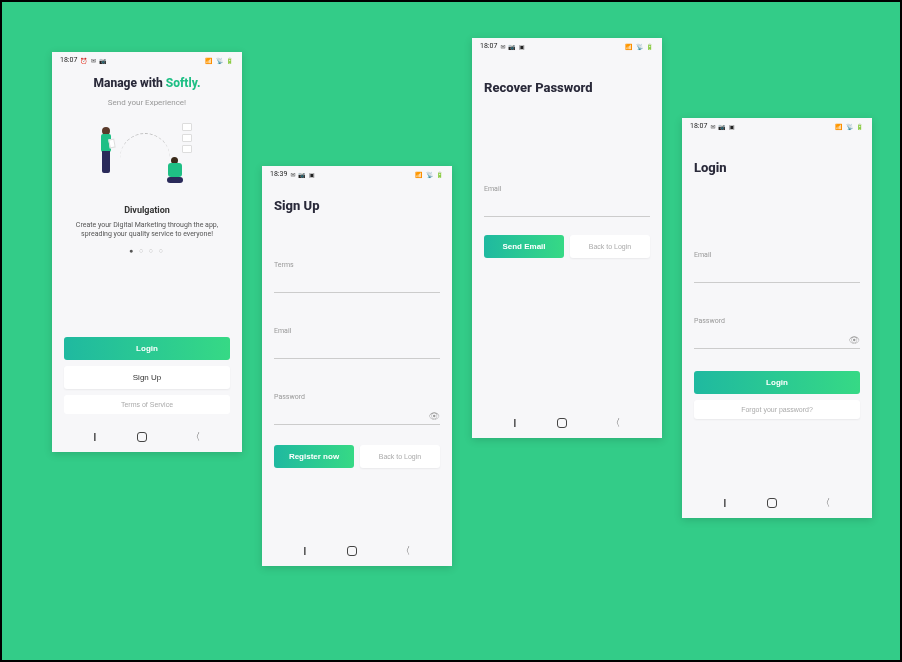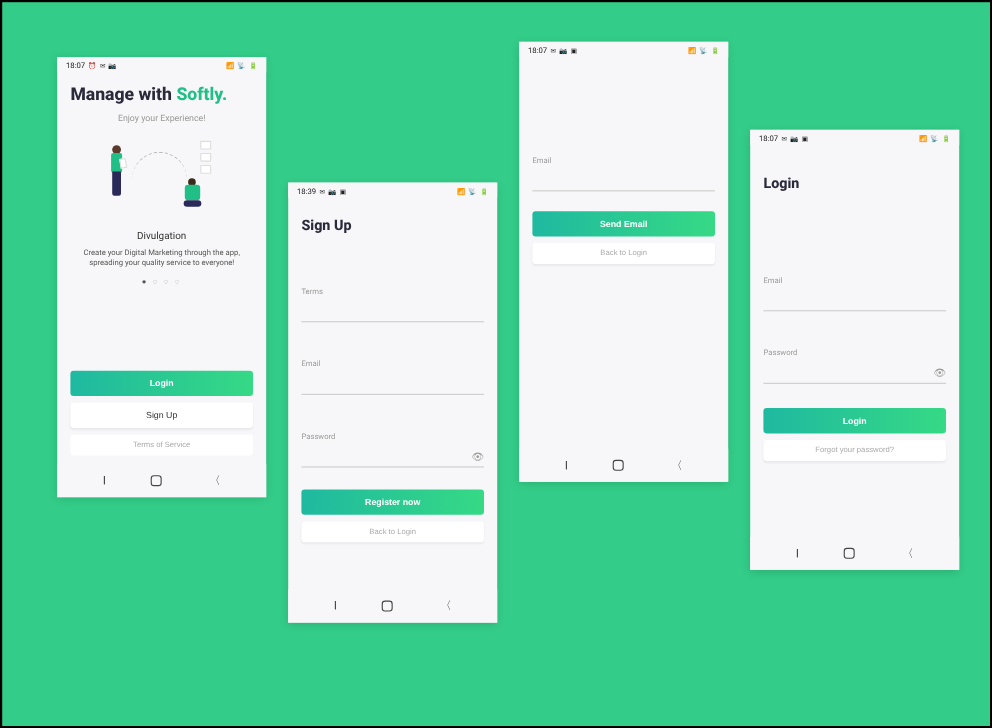--- a/index.html
+++ b/index.html
@@ -39,25 +39,25 @@
     padding: 8px 20px;
     background: #f7f7f9;
     margin-top: auto;
   }
   .nav-recent { font-size: 9px; letter-spacing: -2px; color: #444; }
   .nav-home { width: 10px; height: 10px; border: 1.5px solid #444; border-radius: 3px; }
   .nav-back { font-size: 10px; color: #444; }
   .content { flex: 1; padding: 0 12px; display: flex; flex-direction: column; }
 
   
-  .onb-title { text-align: left; font-size: 16px; font-weight: 800; color: #2a2a3a; margin-top: 10px; }
+  .onb-title { text-align: center; font-size: 12px; font-weight: 800; color: #2a2a3a; margin-top: 10px; }
   .onb-title .accent { color: #1fbf85; }
   .onb-sub { text-align: center; font-size: 8px; color: #999; margin-top: 8px; }
   .onb-illus { margin: 12px auto 8px auto; width: 110px; height: 70px; position: relative; }
-  .onb-sub2 { text-align: center; font-size: 9px; font-weight: 400; color: #333; margin-top: 8px; }
+  .onb-sub2 { text-align: center; font-size: 9px; font-weight: 700; color: #333; margin-top: 8px; }
   .onb-desc { text-align: center; font-size: 7px; color: #555; margin-top: 6px; line-height: 1.3; padding: 0 4px; }
   .onb-dots { text-align: center; margin-top: 8px; font-size: 7px; color: #bbb; letter-spacing: 2px; }
   .onb-dots .active { color: #555; }
   .btn-primary {
     background: linear-gradient(90deg, #1fb9a0, #36d985);
     color: #fff;
     font-size: 8px;
     font-weight: 600;
     border: none;
     border-radius: 3px;
@@ -143,21 +143,21 @@
     <div class="status-right">
       <span class="status-icon">📶</span>
       <span class="status-icon">📡</span>
       <span class="status-icon">🔋</span>
     </div>
   </div>
   <div class="content">
     <div class="onb-title">
       <span>Manage with </span><span class="accent">Softly.</span>
     </div>
-    <div class="onb-sub">Enjoy your Experience!</div>
+    <div class="onb-sub">Send your Experience!</div>
     <div class="onb-illus">
       <div class="arc"></div>
       <div class="floaters">
           <div class="card"></div>
           <div class="card"></div>
           <div class="card"></div>
         </div>
       <div class="person1">
           <div class="head"></div>
           <div class="body"></div>
@@ -210,21 +210,21 @@
       <div class="field">
         <label class="field-label">Email</label>
         <input class="field-input" type="email" style="">
       </div>
       <div class="field">
         <label class="field-label">Password</label>
         <input class="field-input" type="password" style="">
         <span class="eye">👁</span>
       </div>
     </div>
-    <div style="margin-top:20px; display:flex; flex-direction:column; gap:6px;">
+    <div style="margin-top:20px; display:flex; flex-direction:row; gap:6px;">
       <button class="btn-primary">Register now</button>
       <button class="btn-link" style="box-shadow:0 1px 2px rgba(0,0,0,0.06);">Back to Login</button>
     </div>
   </div>
   <div class="nav-bar">
     <span class="nav-recent">|||</span>
     <span class="nav-home"></span>
     <span class="nav-back">〈</span>
   </div>
 </div>
@@ -237,27 +237,28 @@
       <span class="status-icon">📷</span>
       <span class="status-icon">▣</span>
     </div>
     <div class="status-right">
       <span class="status-icon">📶</span>
       <span class="status-icon">📡</span>
       <span class="status-icon">🔋</span>
     </div>
   </div>
   <div class="content">
+    <div class="heading" style="margin-top:28px;">Recover Password</div>
     <div class="form" style="margin-top:70px;">
       <div class="field">
         <label class="field-label">Email</label>
         <input class="field-input" type="email" style="">
       </div>
     </div>
-    <div style="margin-top:18px; display:flex; flex-direction:column; gap:6px;">
+    <div style="margin-top:18px; display:flex; gap:6px;">
       <button class="btn-primary">Send Email</button>
       <button class="btn-link" style="box-shadow:0 1px 2px rgba(0,0,0,0.06);">Back to Login</button>
     </div>
   </div>
   <div class="nav-bar">
     <span class="nav-recent">|||</span>
     <span class="nav-home"></span>
     <span class="nav-back">〈</span>
   </div>
 </div>

